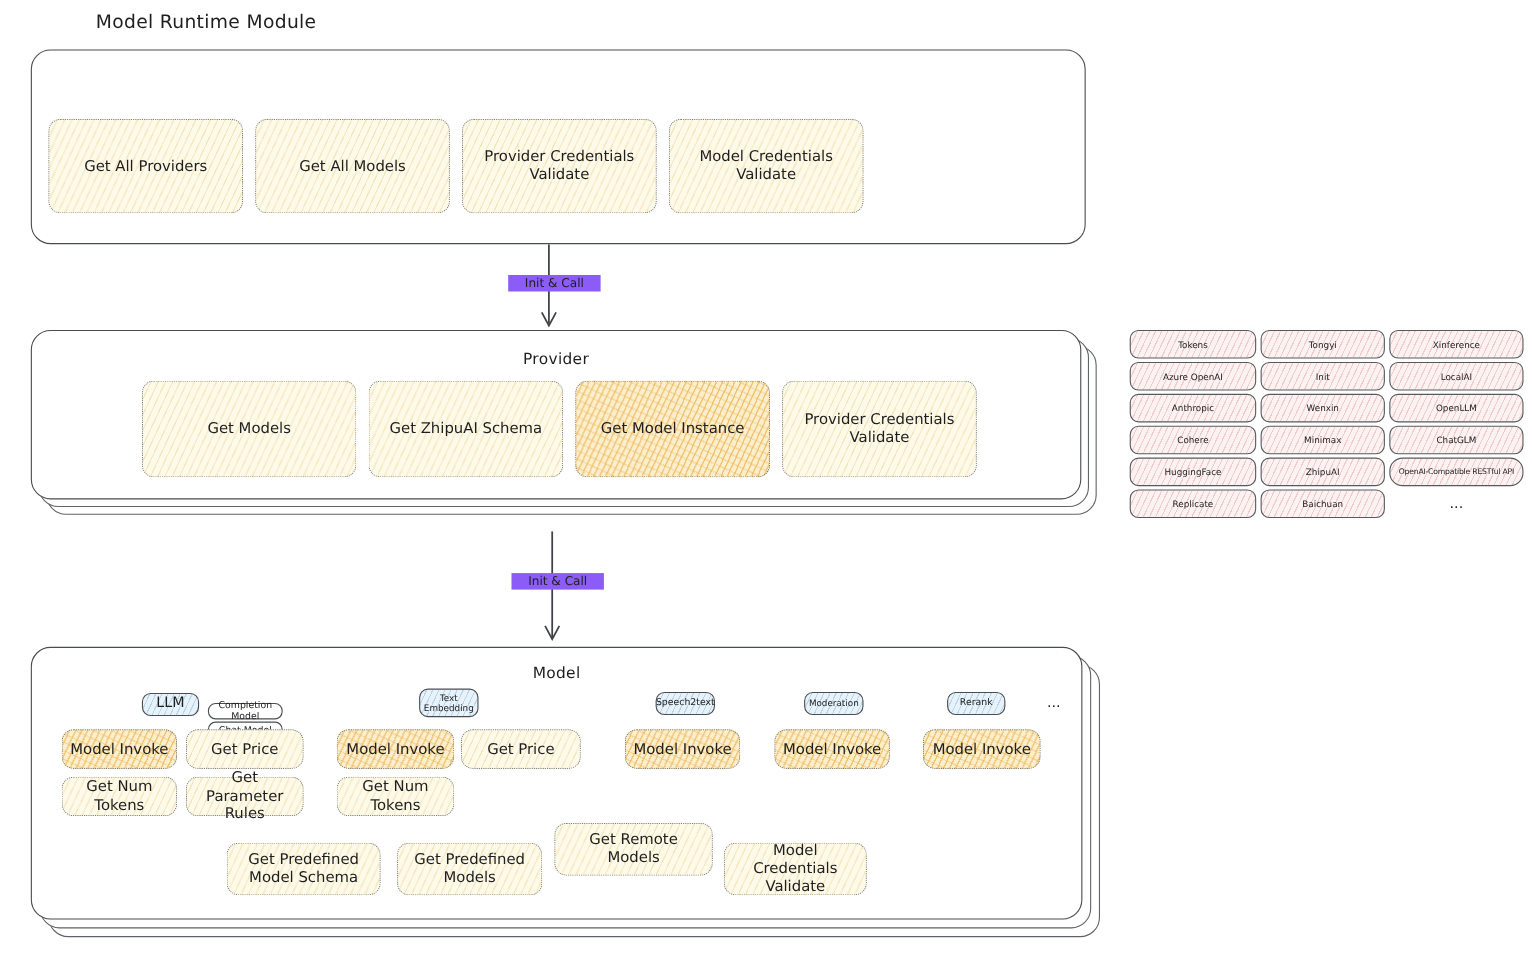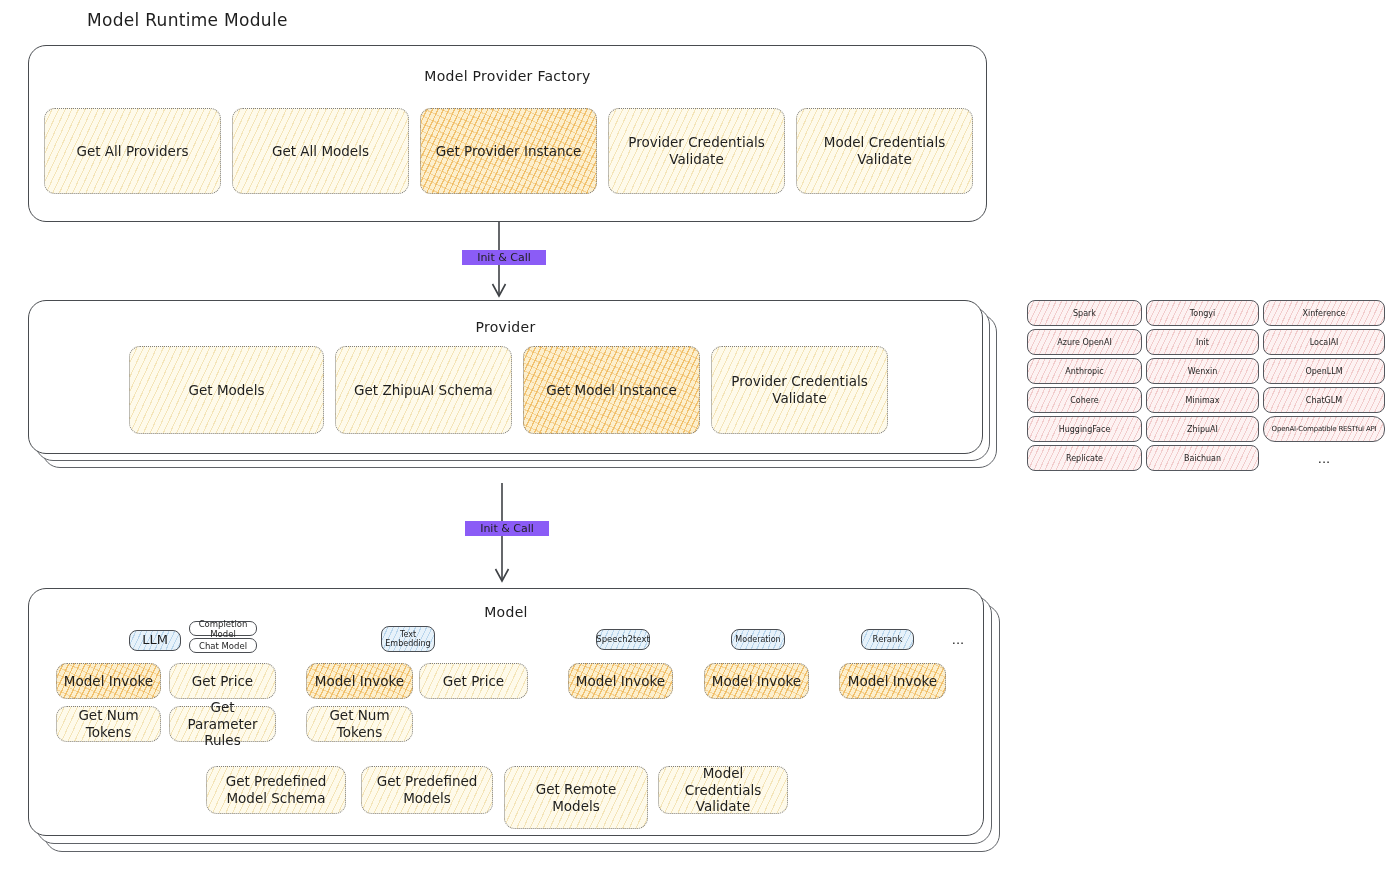--- a/index.html
+++ b/index.html
@@ -22,41 +22,39 @@
   .pinkbox{display:flex;align-items:center;justify-content:center;text-align:center;
      border:1.4px solid #55585e;border-radius:8px;font-size:8px;box-sizing:border-box;
      width:100%;height:100%;background-color:#fdf2f2;white-space:nowrap;
      background-image:repeating-linear-gradient(115deg,rgba(228,158,158,.45) 0 1px,transparent 1px 5px);}
   .tight{font-size:7px;letter-spacing:-.2px;border-radius:12px;}
   .chip{position:absolute;display:flex;align-items:center;justify-content:center;text-align:center;
      border:1.3px solid #4a4d52;border-radius:8px;font-size:8.5px;line-height:1.15;box-sizing:border-box;
      background-color:#e7f2fa;
      background-image:repeating-linear-gradient(115deg,rgba(130,180,220,.45) 0 1px,transparent 1px 5px);}
   .chip-plain{position:absolute;display:flex;align-items:center;justify-content:center;text-align:center;
-     border:1.2px solid #4a4d52;border-radius:7px;font-size:8.5px;background:#fff;box-sizing:border-box;}
+     border:1.2px solid #4a4d52;border-radius:7px;font-size:8.5px;background:#fff;box-sizing:border-box;margin-top:18px;}
   .grid-providers{position:absolute;left:1027px;top:300px;width:358px;display:grid;
      grid-template-columns:115px 113px 122px;grid-auto-rows:26px;column-gap:4px;row-gap:3px;}
   .more-cell{display:flex;align-items:center;justify-content:center;font-size:13px;}
   .arrow{position:absolute;}
   .arrow-label{position:absolute;background:#8b5cf6;font-size:11px;text-align:center;padding:1px 4px;}
   .ellipsis{position:absolute;font-size:13px;display:flex;align-items:center;justify-content:center;}
 </style>
 </head>
 <body>
 
 <div class="page">
 
   <div class="page-title">Model Runtime Module</div>
 
   <div class="section" style="left:28px;top:45px;width:957px;height:175px">
-    <div class="section-title" style="top:22px">Model Provider Factory</div>
     <div class="box-row" style="left:15px;top:62px">
       <div class="box hatch-y" style="width:177px;height:86px">Get All Providers</div>
       <div class="box hatch-y" style="width:177px;height:86px">Get All Models</div>
-      <div class="box hatch-o" style="width:177px;height:86px">Get Provider Instance</div>
       <div class="box hatch-y" style="width:177px;height:86px">Provider Credentials Validate</div>
       <div class="box hatch-y" style="width:177px;height:86px">Model Credentials Validate</div>
     </div>
   </div>
 
   <svg class="arrow" style="left:488px;top:222px" width="22" height="76" viewBox="0 0 22 76">
     <line x1="11" y1="0" x2="11" y2="72" stroke="#3f4246" stroke-width="1.6"></line>
     <path d="M4.5,62 L11,74 L17.5,62" fill="none" stroke="#3f4246" stroke-width="1.6"></path>
   </svg>
   <div class="arrow-label" style="left:462px;top:250px;width:76px">Init &amp; Call</div>
@@ -67,21 +65,21 @@
     <div class="section-title" style="top:18px">Provider</div>
     <div class="box-row" style="left:100px;top:45px">
       <div class="box hatch-y" style="width:195px;height:88px">Get Models</div>
       <div class="box hatch-y" style="width:177px;height:88px">Get ZhipuAI Schema</div>
       <div class="box hatch-o" style="width:177px;height:88px">Get Model Instance</div>
       <div class="box hatch-y" style="width:177px;height:88px">Provider Credentials Validate</div>
     </div>
   </div>
 
   <div class="grid-providers">
-    <div class="pinkbox">Spark</div>
+    <div class="pinkbox">Tokens</div>
     <div class="pinkbox">Tongyi</div>
     <div class="pinkbox">Xinference</div>
     <div class="pinkbox">Azure OpenAI</div>
     <div class="pinkbox">Init</div>
     <div class="pinkbox">LocalAI</div>
     <div class="pinkbox">Anthropic</div>
     <div class="pinkbox">Wenxin</div>
     <div class="pinkbox">OpenLLM</div>
     <div class="pinkbox">Cohere</div>
     <div class="pinkbox">Minimax</div>
@@ -121,17 +119,17 @@
     <div class="box abox hatch-o" style="left:539px;top:74px;width:105px;height:36px">Model Invoke</div>
     <div class="box abox hatch-o" style="left:675px;top:74px;width:105px;height:36px">Model Invoke</div>
     <div class="box abox hatch-o" style="left:810px;top:74px;width:107px;height:36px">Model Invoke</div>
 
     <div class="box abox hatch-y" style="left:27px;top:117px;width:105px;height:36px">Get Num Tokens</div>
     <div class="box abox hatch-y" style="left:140px;top:117px;width:107px;height:36px">Get Parameter Rules</div>
     <div class="box abox hatch-y" style="left:277px;top:117px;width:107px;height:36px">Get Num Tokens</div>
 
     <div class="box abox hatch-y" style="left:177px;top:177px;width:140px;height:48px">Get Predefined Model Schema</div>
     <div class="box abox hatch-y" style="left:332px;top:177px;width:132px;height:48px">Get Predefined Models</div>
-    <div class="box abox hatch-y" style="left:475px;top:177px;width:144px;height:63px">Get Remote Models</div>
+    <div class="box abox hatch-y" style="left:475px;top:159px;width:144px;height:48px">Get Remote Models</div>
     <div class="box abox hatch-y" style="left:629px;top:177px;width:130px;height:48px">Model Credentials Validate</div>
   </div>
 
 </div>
 
 </body></html>

